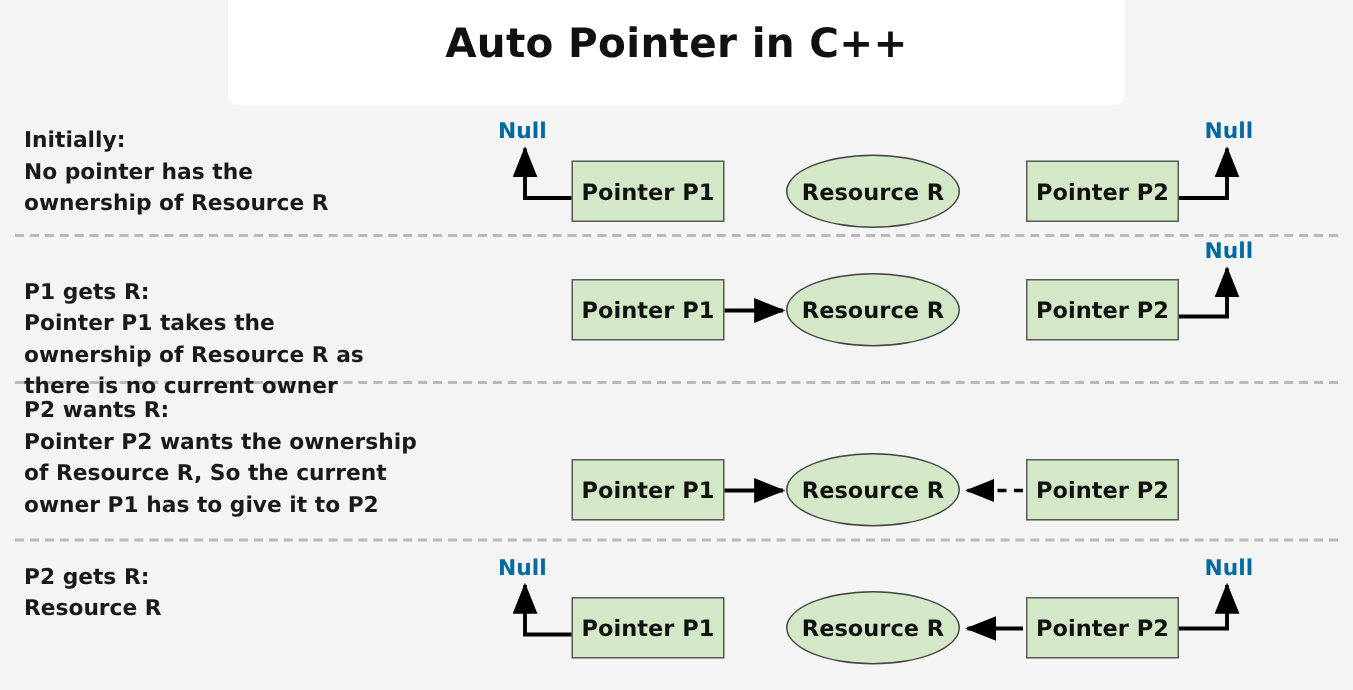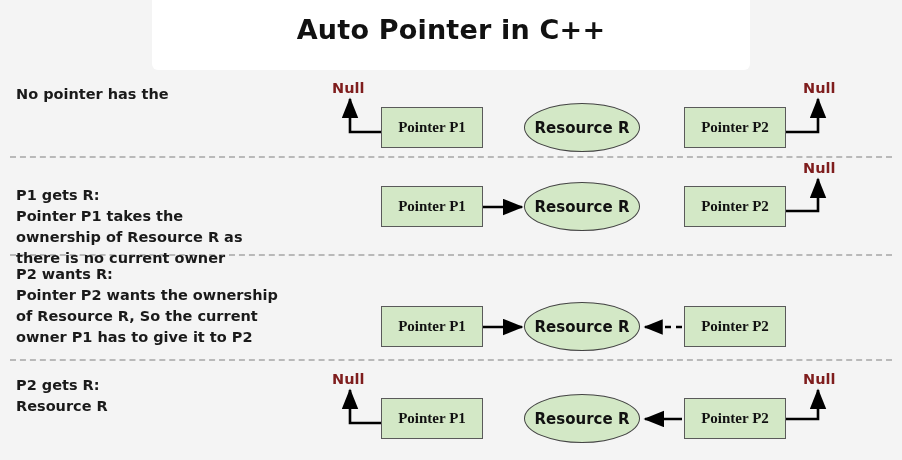--- a/index.html
+++ b/index.html
@@ -72,42 +72,41 @@
     height: 41px;
     background: #d3e8c6;
     border: 1.5px solid #5a5a5a;
     box-sizing: border-box;
     display: flex;
     align-items: center;
     justify-content: center;
     font-size: 15px;
     font-weight: 700;
     color: #111111;
-    font-family: Liberation Serif, serif;
   }
   .rell {
     position: absolute;
     width: 116px;
     height: 49px;
     background: #d3e8c6;
     border: 1.5px solid #444444;
     border-radius: 50%;
     box-sizing: border-box;
     display: flex;
     align-items: center;
     justify-content: center;
     font-size: 15px;
     font-weight: 700;
     color: #111111;
   }
   .nulllabel {
     position: absolute;
     font-size: 14.5px;
     font-weight: 700;
-    color: #7f1d1d;
+    color: #0369a1;
   }
   .svg-layer {
     position: absolute;
     left: 0;
     top: 0;
     width: 902px;
     height: 460px;
     pointer-events: none;
   }
 </style>
@@ -119,21 +118,23 @@
   <div id="title-card">
     <div id="title-text">Auto Pointer in C++</div>
   </div>
 
   <div class="sep" style="top:156px;"></div>
   <div class="sep" style="top:254px;"></div>
   <div class="sep" style="top:359px;"></div>
 
   <div class="row">
     <div class="row-desc" style="top:84px;">
+      <span class="ln">Initially:</span>
       <span class="ln">No pointer has the</span>
+      <span class="ln">ownership of Resource R</span>
     </div>
 
     <div class="nulllabel" style="left:332px; top:80px;">Null</div>
     <div class="nulllabel" style="left:803px; top:80px;">Null</div>
 
     <div class="pbox" style="left:381px; top:107px;">Pointer P1</div>
     <div class="rell" style="left:524px; top:103px;">Resource R</div>
     <div class="pbox" style="left:684px; top:107px;">Pointer P2</div>
   </div>
 

